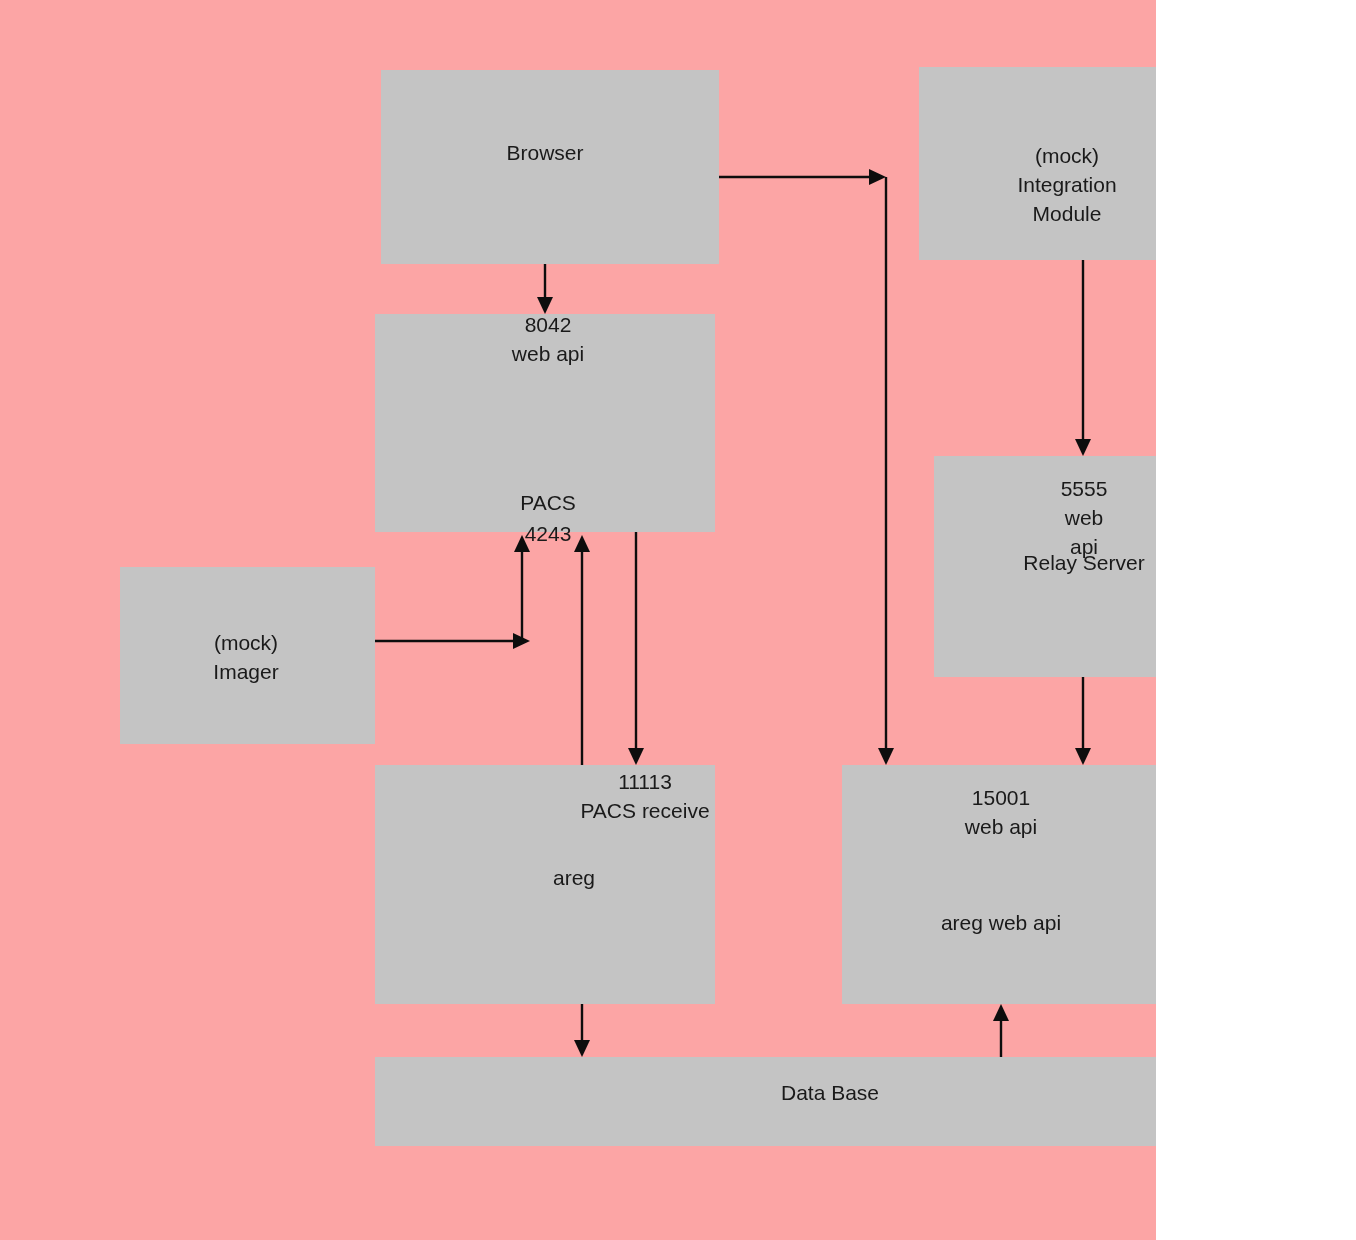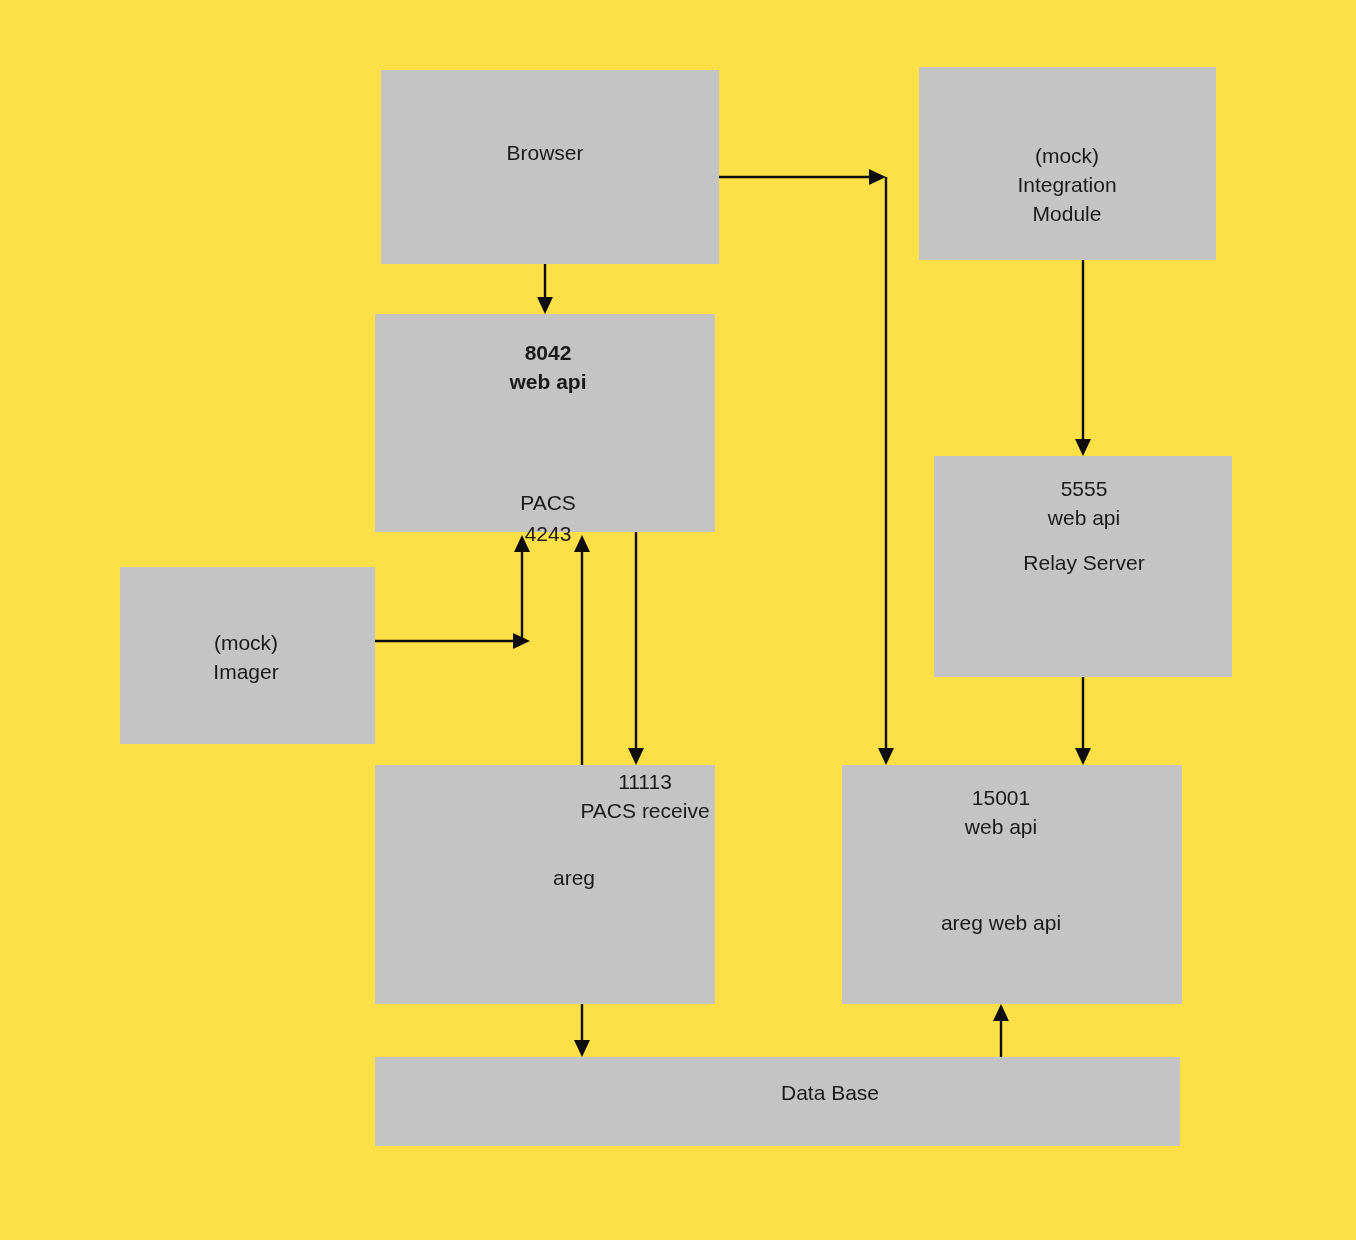--- a/index.html
+++ b/index.html
@@ -7,23 +7,23 @@
     margin: 0;
     padding: 0;
     background: #ffffff;
   }
   body {
     font-family: "Liberation Sans", sans-serif;
     -webkit-font-smoothing: antialiased;
   }
   #canvas {
     position: relative;
-    width: 1356px;
+    width: 1156px;
     height: 1240px;
-    background: #fde047;
+    background: #fca5a5;
     overflow: hidden;
   }
   .node {
     position: absolute;
     background: #c4c4c4;
     box-sizing: border-box;
   }
   .node-label {
     position: absolute;
     color: #1a1a1a;
@@ -118,21 +118,21 @@
 
   <div class="node" style="left:381px; top:70px; width:338px; height:194px;"></div>
   <div class="node-label" style="left:545px; top:138px;">Browser</div>
 
   <div class="node" style="left:919px; top:67px; width:297px; height:193px;"></div>
   <div class="node-label multiline" style="left:1067px; top:141px;">(mock)
 Integration
 Module</div>
 
   <div class="node" style="left:375px; top:314px; width:340px; height:218px;"></div>
-  <div class="node-label multiline" style="left:548px; top:338px;font-weight:bold;">8042
+  <div class="node-label multiline" style="left:548px; top:310px;">8042
 web api</div>
   <div class="node-label" style="left:548px; top:488px;">PACS</div>
   <div class="node-label" style="left:548px; top:519px;">4243</div>
 
   <div class="node" style="left:934px; top:456px; width:298px; height:221px;"></div>
   <div class="node-label multiline" style="left:1084px; top:474px;">5555
 web api</div>
   <div class="node-label" style="left:1084px; top:548px;">Relay Server</div>
 
   <div class="node" style="left:120px; top:567px; width:255px; height:177px;"></div>

